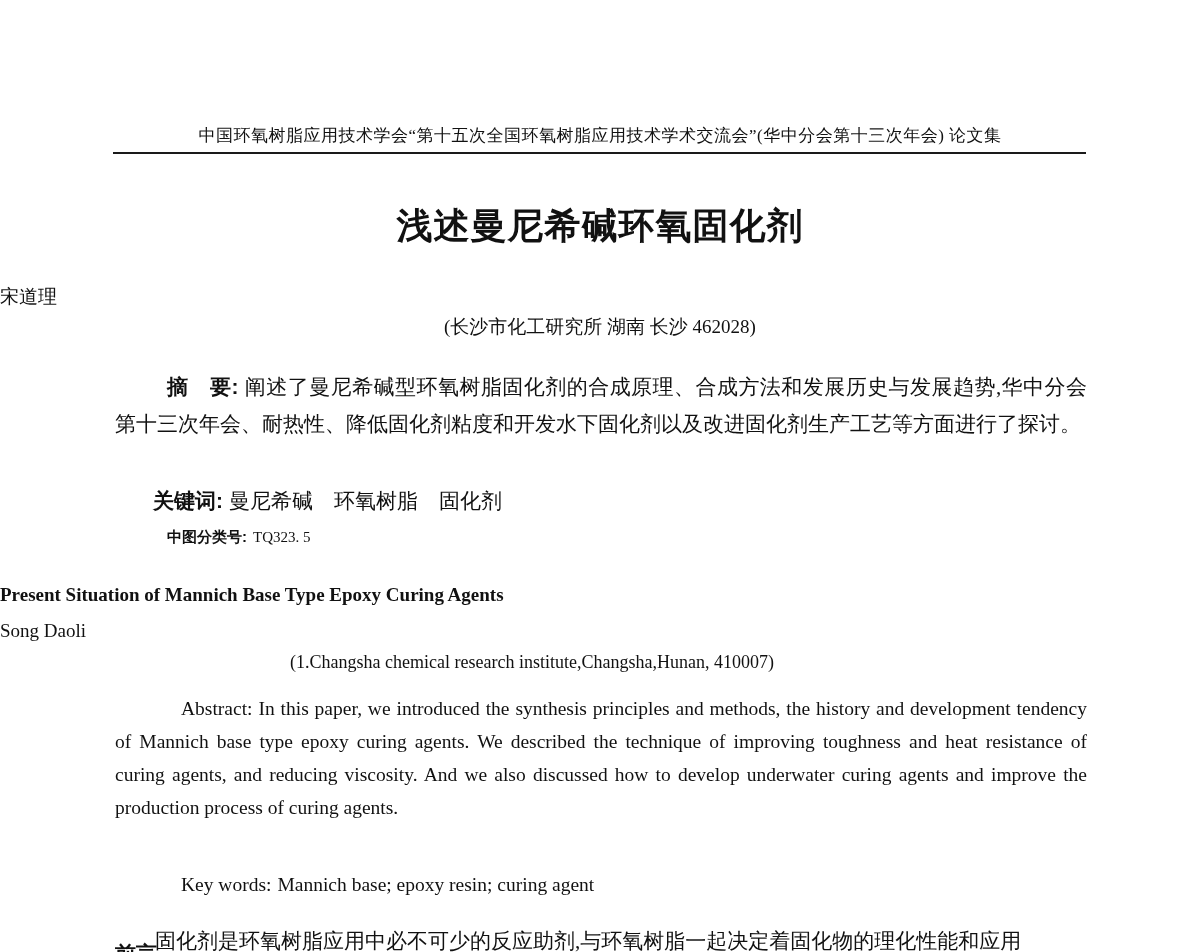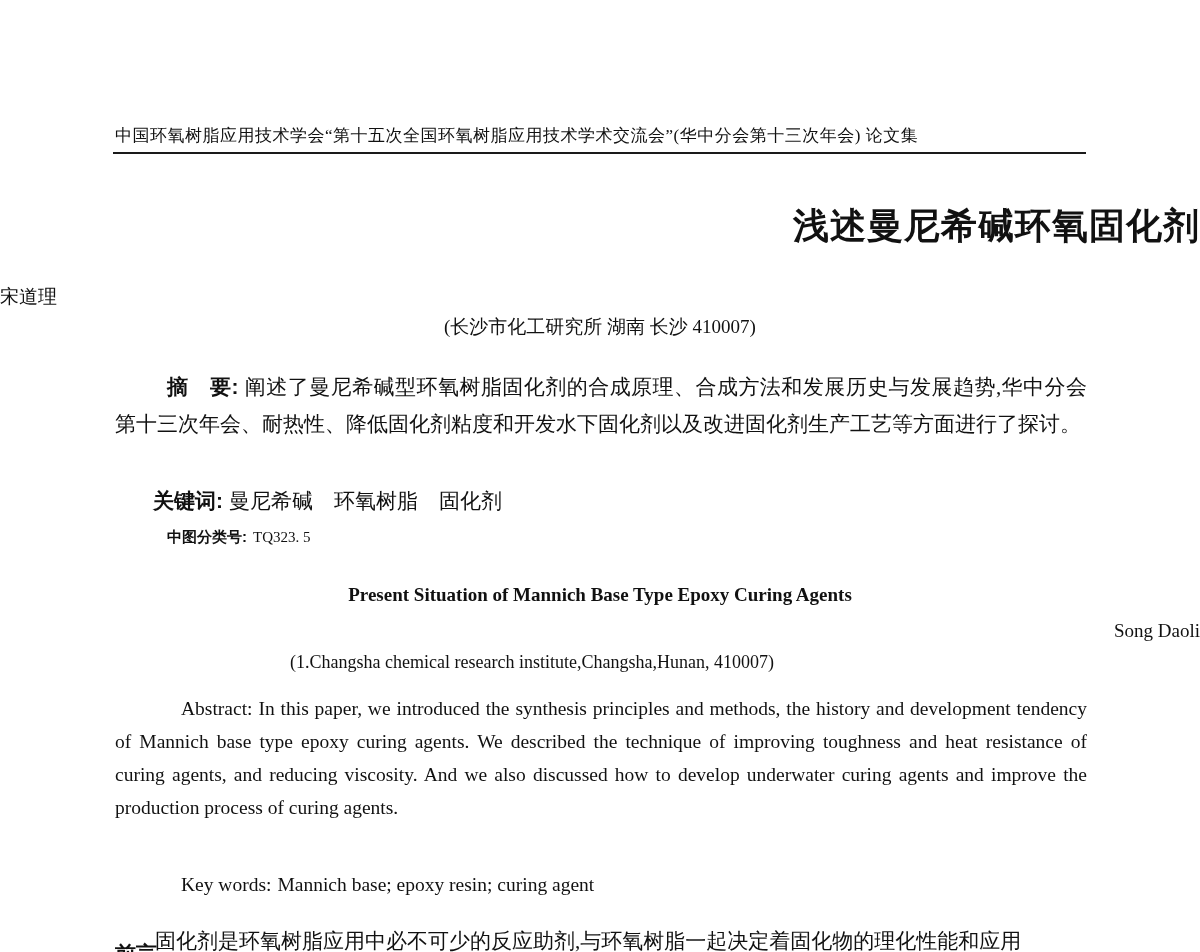--- a/index.html
+++ b/index.html
@@ -17,39 +17,40 @@
   }
   .page {
     position: absolute;
     inset: 0;
   }
   .proceedings-header {
     position: absolute;
     top: 124px;
     left: 115px;
     width: 970px;
+    text-align: center;
     font-size: 17px;
     letter-spacing: 0.5px;
     white-space: nowrap;
   }
   .header-rule {
     position: absolute;
     top: 152px;
     left: 113px;
     width: 973px;
     height: 2px;
     background: #1a1a1a;
   }
   .title-zh {
     position: absolute;
     top: 202px;
     left: 0;
     width: 1200px;
     margin: 0;
-    text-align: right;
+    text-align: center;
     font-family: "Liberation Sans", "DejaVu Sans", sans-serif;
     font-size: 36px;
     font-weight: 700;
     letter-spacing: 1px;
   }
   .author-zh {
     position: absolute;
     top: 284px;
     left: 0;
     width: 1200px;
@@ -99,30 +100,30 @@
     font-weight: 700;
     margin-right: 6px;
     margin-top: 26px;
   }
   .title-en {
     position: absolute;
     top: 584px;
     left: 0;
     width: 1200px;
     margin: 0;
-    text-align: center;
+    text-align: left;
     font-size: 19px;
     font-weight: 700;
   }
   .author-en {
     position: absolute;
     top: 620px;
     left: 0;
     width: 1200px;
-    text-align: right;
+    text-align: left;
     font-size: 19px;
   }
   .affil-en {
     position: absolute;
     top: 652px;
     left: 0;
     width: 1064px;
     text-align: center;
     font-size: 18px;
   }
@@ -179,21 +180,21 @@
 <div class="page">
 
   <div class="proceedings-header">中国环氧树脂应用技术学会“第十五次全国环氧树脂应用技术学术交流会”(华中分会第十三次年会) 论文集</div>
 
   <div class="header-rule"></div>
 
   <h1 class="title-zh">浅述曼尼希碱环氧固化剂</h1>
 
   <div class="author-zh">宋道理</div>
 
-  <div class="affil-zh">(长沙市化工研究所 湖南 长沙 410007)</div>
+  <div class="affil-zh">(长沙市化工研究所 湖南 长沙 462028)</div>
 
   <p class="abstract-zh"><span class="label-zh">摘　要:</span><span>阐述了曼尼希碱型环氧树脂固化剂的合成原理、合成方法和发展历史与发展趋势,华中分会第十三次年会、耐热性、降低固化剂粘度和开发水下固化剂以及改进固化剂生产工艺等方面进行了探讨。</span></p>
 
   <div class="keywords-zh"><span class="label-zh">关键词:</span><span>曼尼希碱　环氧树脂　固化剂</span></div>
 
   <div class="clc-line"><span class="label-zh">中图分类号:</span><span>TQ323. 5</span></div>
 
   <h2 class="title-en">Present Situation of Mannich Base Type Epoxy Curing Agents</h2>
 
   <div class="author-en">Song Daoli</div>

